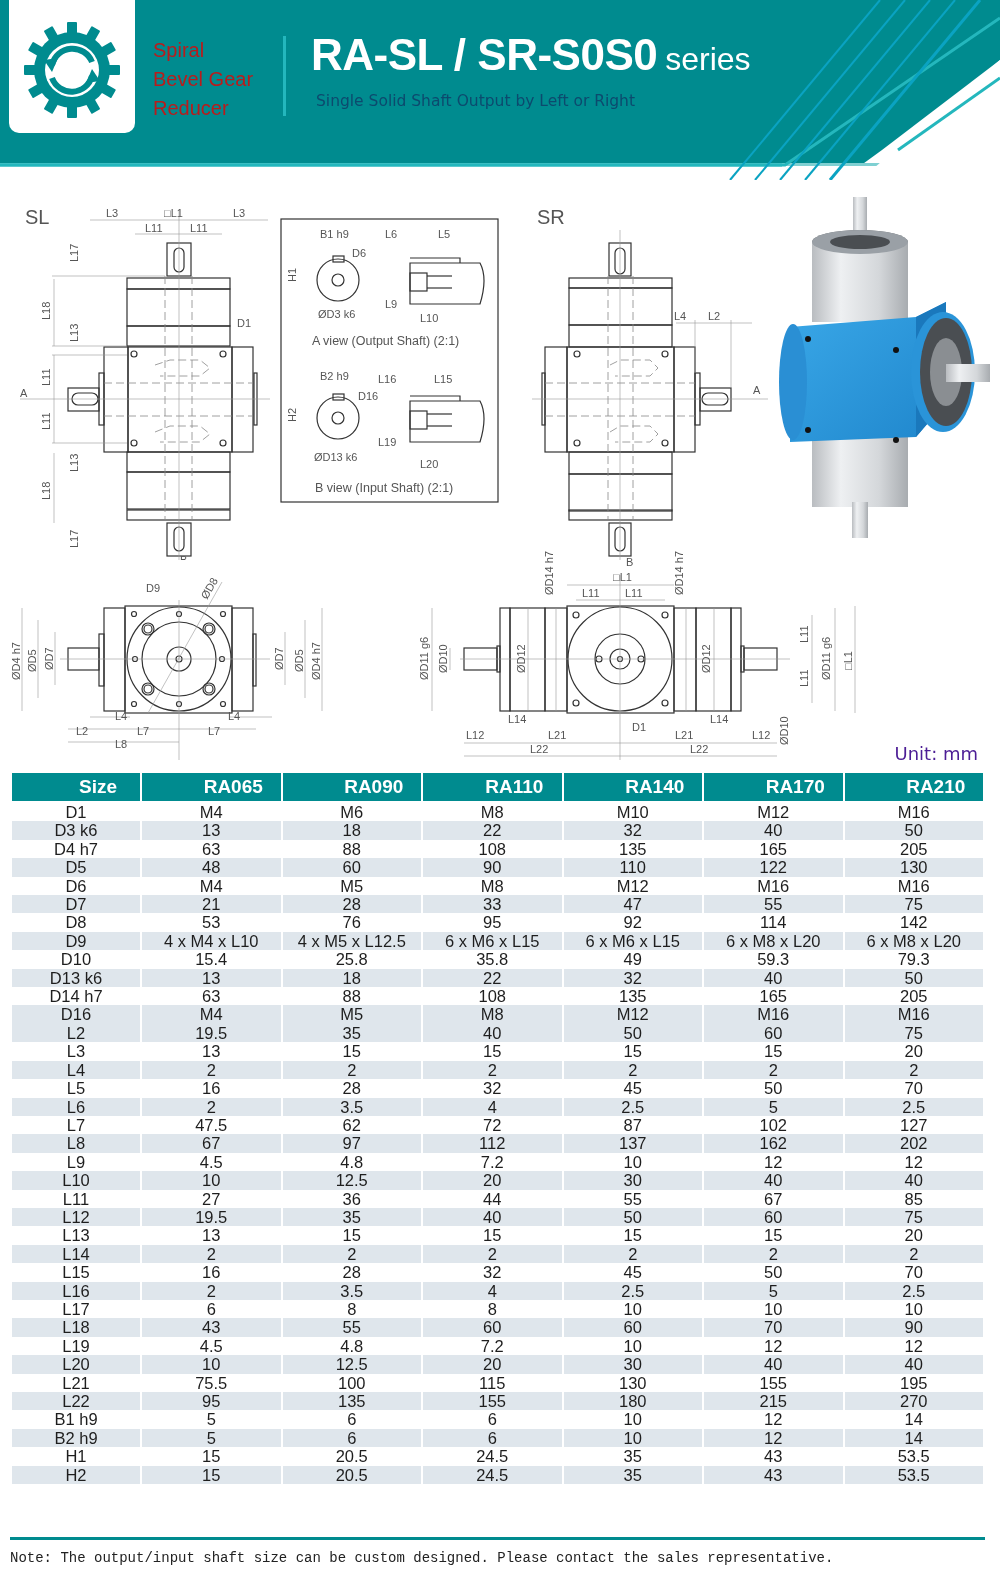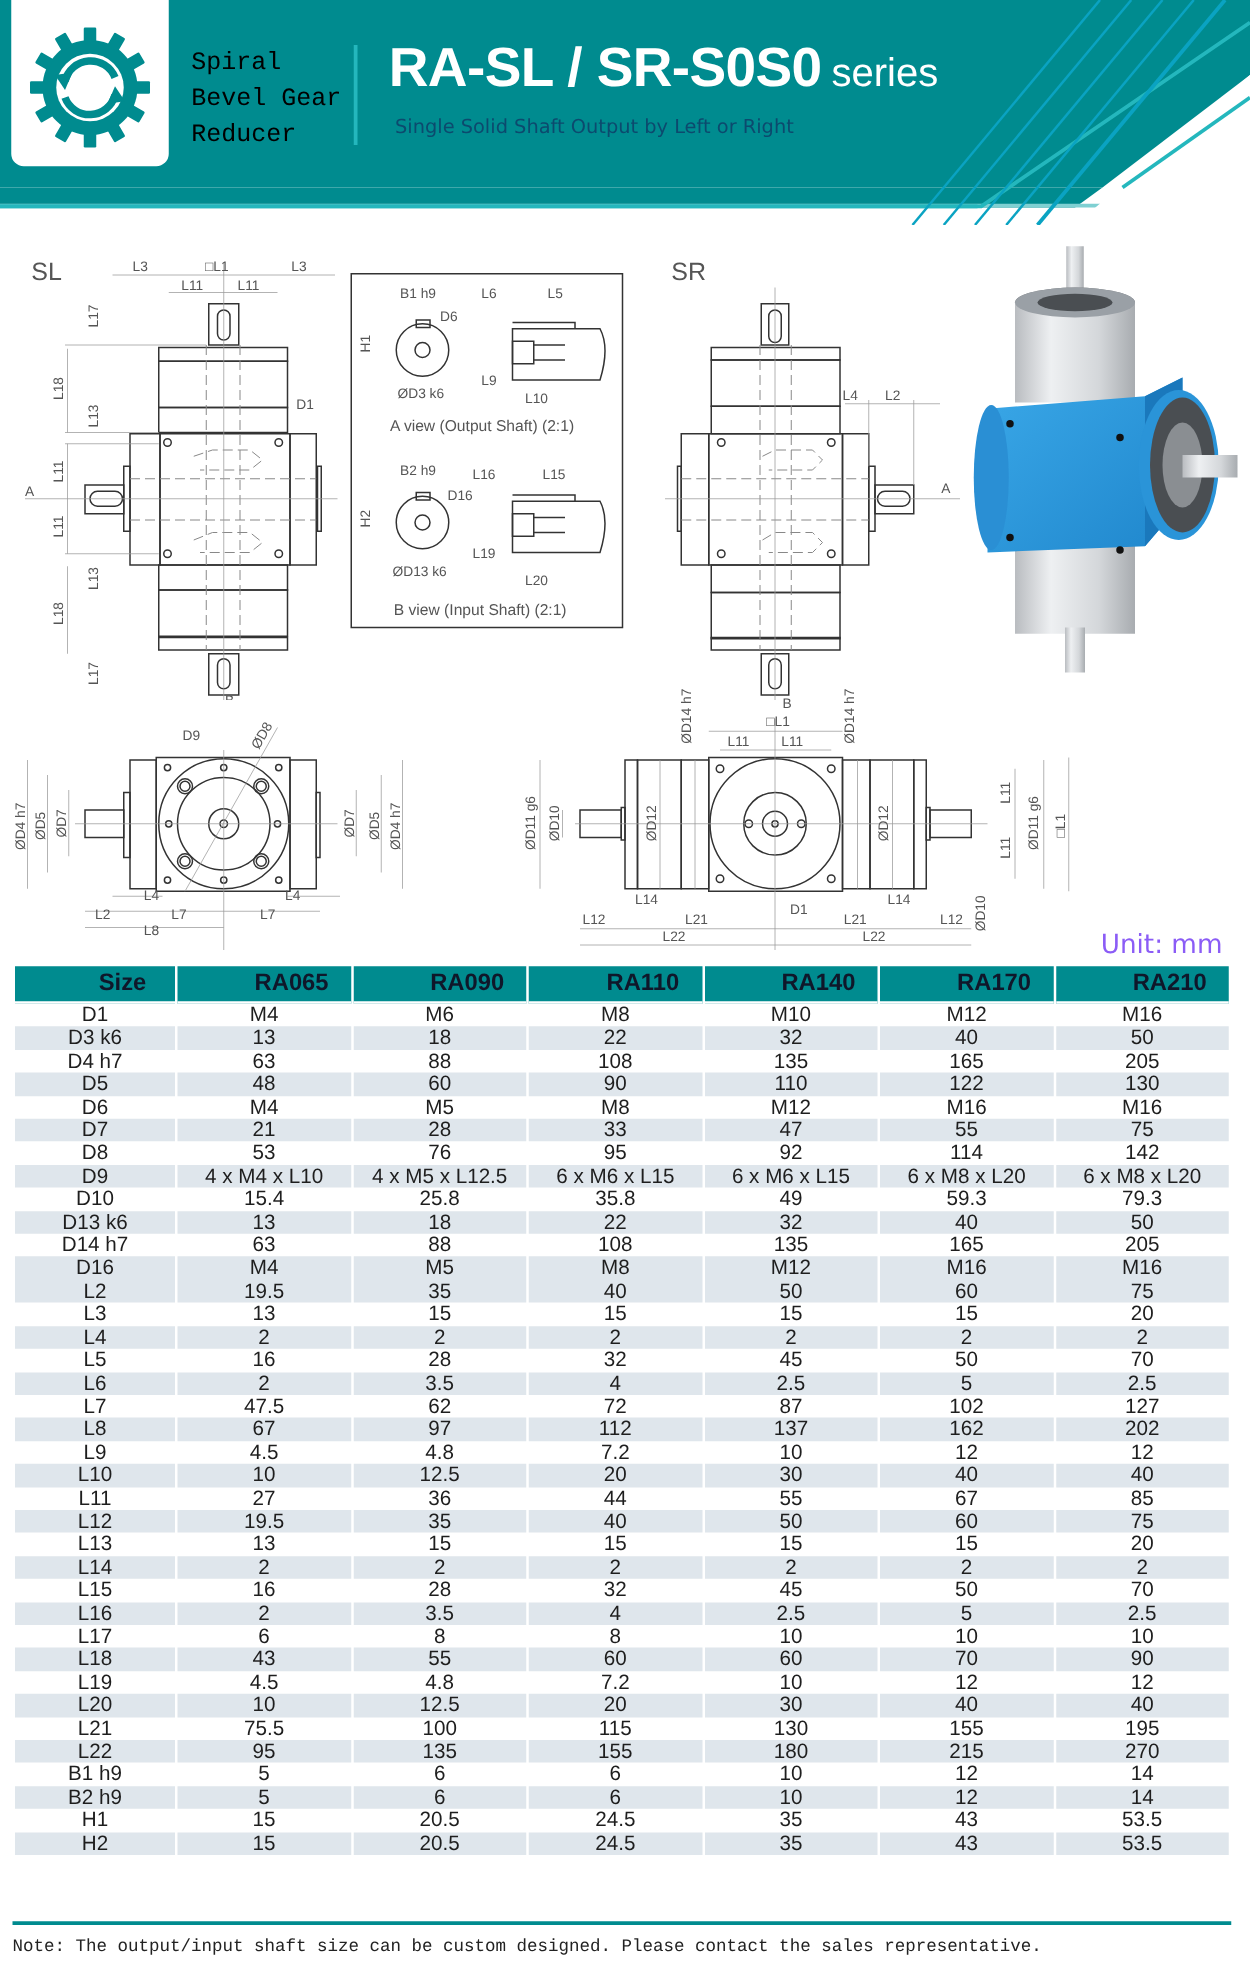--- a/index.html
+++ b/index.html
@@ -3,35 +3,35 @@
 <meta charset="utf-8">
 <style>
   * { box-sizing: border-box; margin: 0; padding: 0; }
   body { width: 1000px; height: 1580px; background: #ffffff; font-family: "Liberation Sans", sans-serif; color: #222; position: relative; overflow: hidden; }
 
   
   .header { position: absolute; left: 0; top: 0; width: 1000px; height: 182px; }
   .header svg.bg { position: absolute; left: 0; top: 0; }
   .logo-box { position: absolute; left: 9px; top: 0; width: 126px; height: 133px; background: #fff; border-radius: 0 0 10px 10px; }
   .logo-box svg { position: absolute; left: 13px; top: 20px; }
-  .cat-title { position: absolute; left: 153px; top: 36px; color: #000000; font-size: 20px; line-height: 29px; font-family: Liberation Mono, monospace; }
+  .cat-title { position: absolute; left: 153px; top: 36px; color: #b91c1c; font-size: 20px; line-height: 29px; font-family: Liberation Sans, sans-serif; }
   .divider-v { position: absolute; left: 283px; top: 36px; width: 3px; height: 80px; background: #24b7bd; }
   .series-title { position: absolute; left: 311px; top: 30px; color: #fff; font-weight: bold; font-size: 44px; letter-spacing: -0.5px; font-family: "Liberation Sans", sans-serif; white-space: nowrap; }
   .series-title .suffix { font-weight: normal; font-size: 32px; margin-left: 8px; letter-spacing: 0; }
   .subtitle { position: absolute; left: 316px; top: 90px; color: #0c4a6e; font-size: 15.5px; line-height: 22px; font-family: "DejaVu Sans", sans-serif; }
 
   
   .drawing { position: absolute; }
   .dlabel { font-family: "Liberation Sans", sans-serif; fill: #555; }
 
-  .unit { position: absolute; right: 22px; top: 743px; font-size: 21px; color: #8b5cf6; font-family: "DejaVu Sans", sans-serif; }
+  .unit { position: absolute; right: 22px; top: 743px; font-size: 18px; color: #4c1d95; font-family: "DejaVu Sans", sans-serif; }
 
   
   table.spec { position: absolute; left: 10px; top: 773px; width: 975px; border-collapse: separate; border-spacing: 2px 0; table-layout: fixed; }
-  table.spec th { background: #008b8f; color: #0f172a; font-size: 19px; font-weight: bold; height: 30px; border-bottom: 2px solid #fff; padding-left: 44px; }
+  table.spec th { background: #008b8f; color: #ffffff; font-size: 19px; font-weight: bold; height: 30px; border-bottom: 2px solid #fff; padding-left: 44px; }
   table.spec td { font-size: 16.5px; height: 18.4px; line-height: 18.4px; text-align: center; color: #1e1e1e; padding: 0; font-family: "Liberation Sans", sans-serif; }
   table.spec tr.alt td { background: #dfe6ec; }
   table.spec col.c0 { width: 128px; }
   .table-bottom { position: absolute; left: 10px; top: 1537px; width: 975px; height: 3px; background: #008b8f; }
   .note { position: absolute; left: 10px; top: 1550px; font-size: 14px; color: #222; font-family: Liberation Mono, monospace; }
 </style>
 </head>
 <body>
 
 <div class="header">

